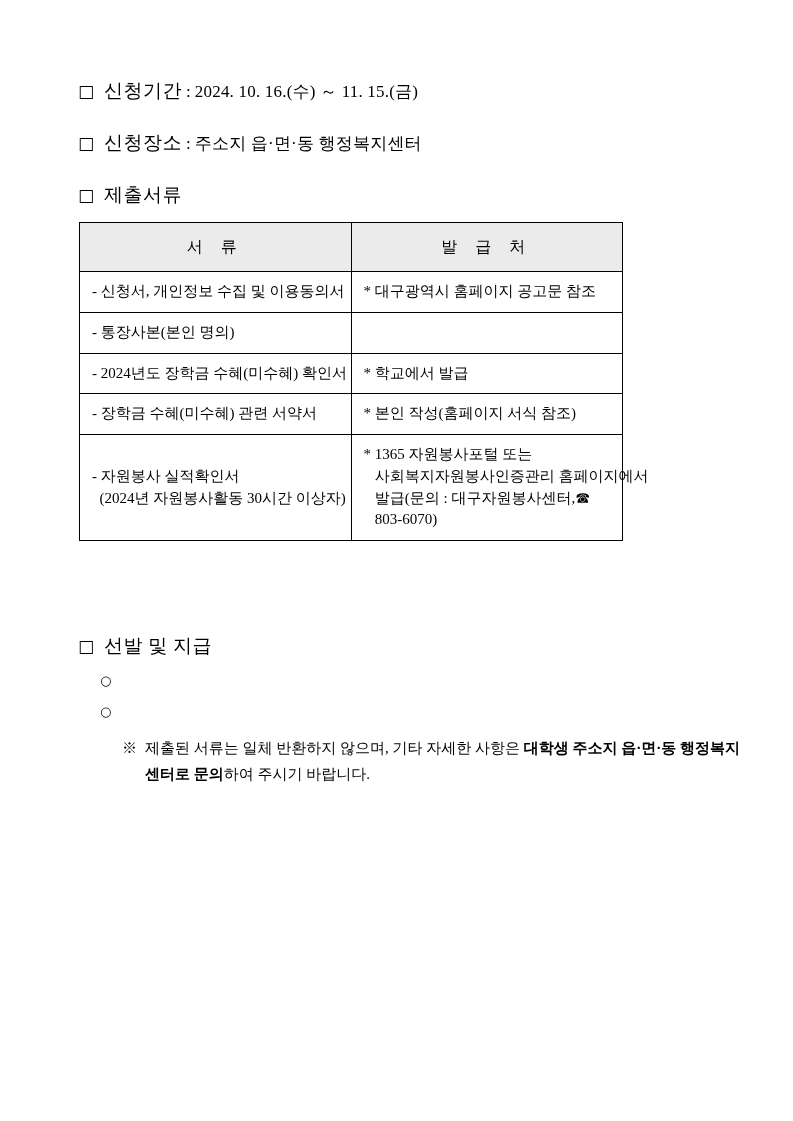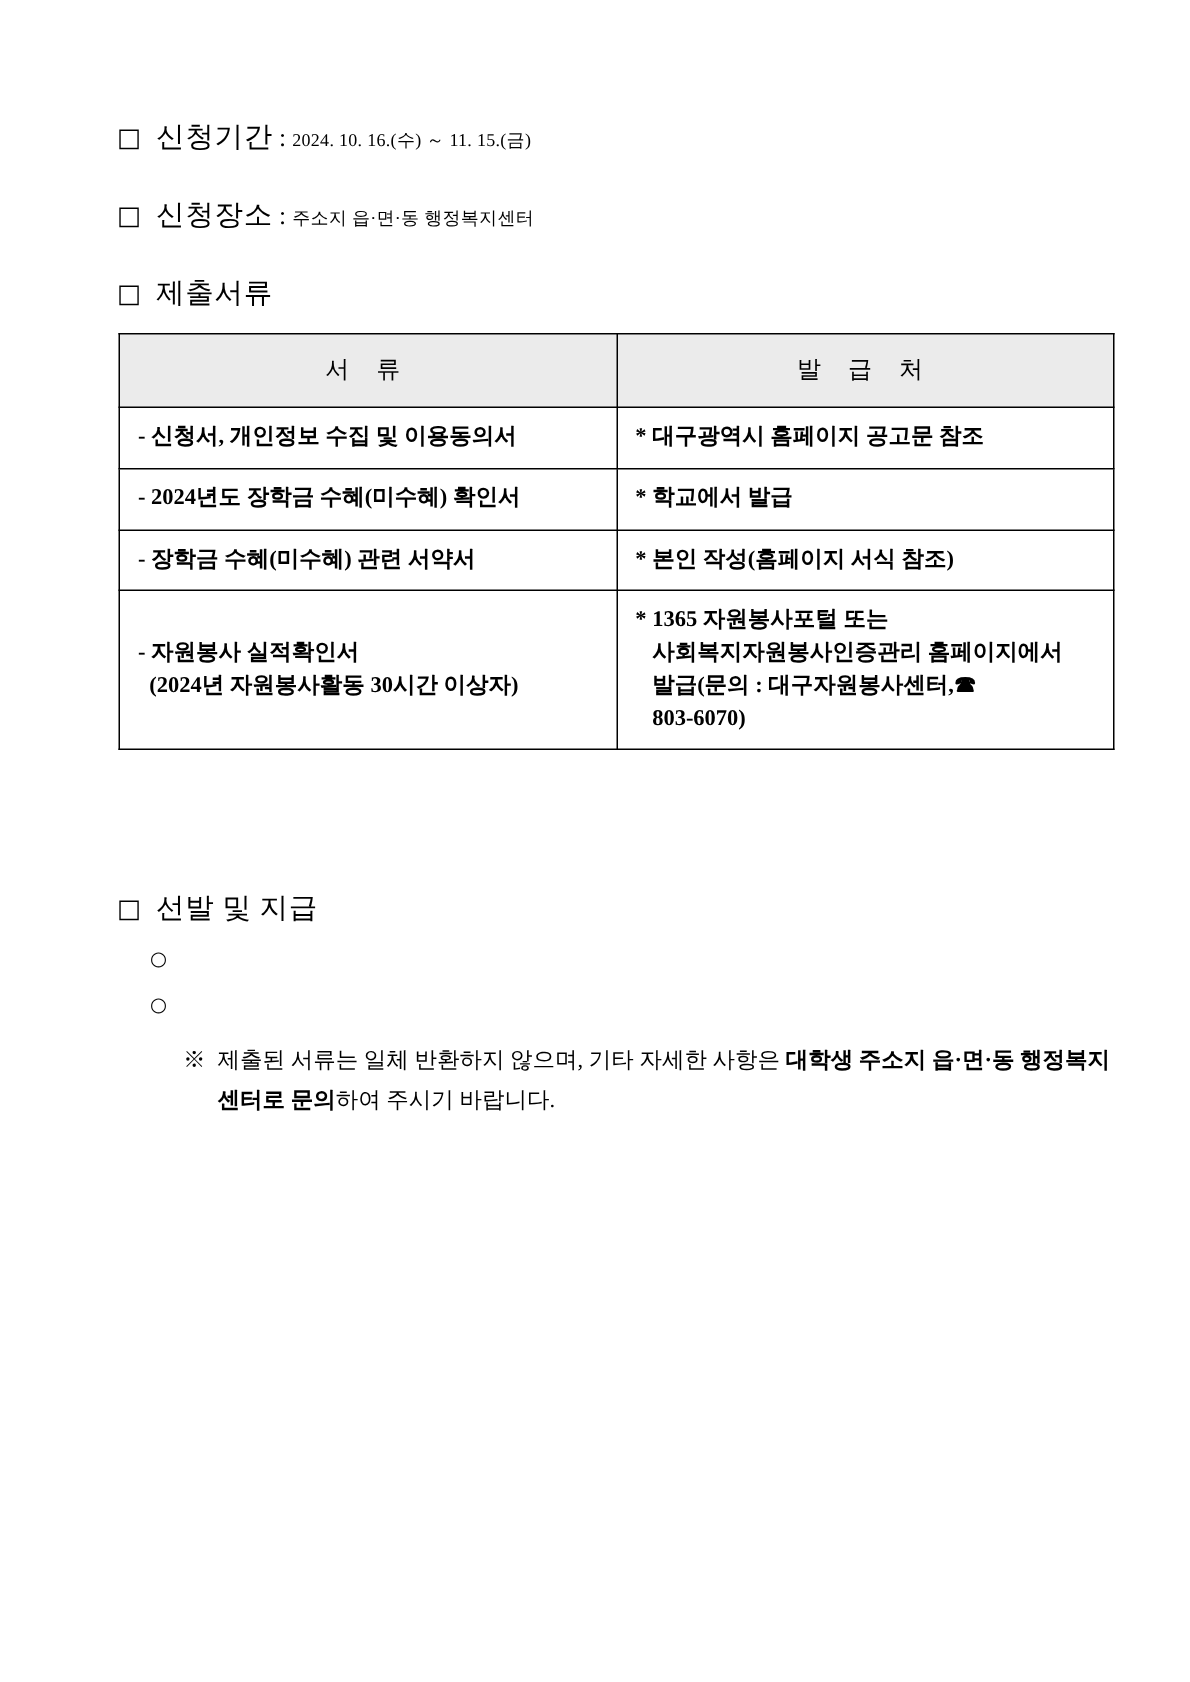--- a/index.html
+++ b/index.html
@@ -34,58 +34,57 @@
     line-height: 1;
     margin-right: 10px;
     font-family: "DejaVu Sans", sans-serif;
   }
   .sec-bold {
     font-weight: normal;
     font-size: 19px;
     letter-spacing: 0.5px;
   }
   .sec-rest {
-    font-size: 12px;
+    font-size: 17px;
     letter-spacing: 0.2px;
   }
   .sec-colon {
     font-size: 17px;
     padding: 0 4px;
   }
 
   .sec-head-only {
     display: flex;
     align-items: baseline;
     margin-bottom: 14px;
   }
 
   
   table.docs {
     border-collapse: collapse;
-    width: 664px;
+    width: 544px;
     margin-left: 1px;
     table-layout: fixed;
   }
   table.docs th, table.docs td {
     border: 1px solid #000000;
     vertical-align: middle;
     font-size: 15px;
     line-height: 1.45;
   }
   table.docs th {
     background: #ebebeb;
     font-weight: normal;
     font-size: 16px;
     letter-spacing: 7px;
     text-align: center;
     height: 46px;
   }
   table.docs td {
     padding: 9px 10px 9px 12px;
-    font-weight: bold;
   }
   table.docs td.col1 {
     width: 345px;
   }
   table.docs td.col2 {
     width: 319px;
   }
   .ln {
     display: block;
     white-space: pre;
@@ -155,20 +154,28 @@
         <tr>
           <td class="col1">
             <span class="ln">- 신청서, 개인정보 수집 및 이용동의서</span>
           </td>
           <td class="col2">
             <span class="ln">* 대구광역시 홈페이지 공고문 참조</span>
           </td>
         </tr>
         <tr>
           <td class="col1">
+            <span class="ln">- 통장사본(본인 명의)</span>
+          </td>
+          <td class="col2">
+            <span class="ln"></span>
+          </td>
+        </tr>
+        <tr>
+          <td class="col1">
             <span class="ln">- 2024년도 장학금 수혜(미수혜) 확인서</span>
           </td>
           <td class="col2">
             <span class="ln">* 학교에서 발급</span>
           </td>
         </tr>
         <tr>
           <td class="col1">
             <span class="ln">- 장학금 수혜(미수혜) 관련 서약서</span>
           </td>

